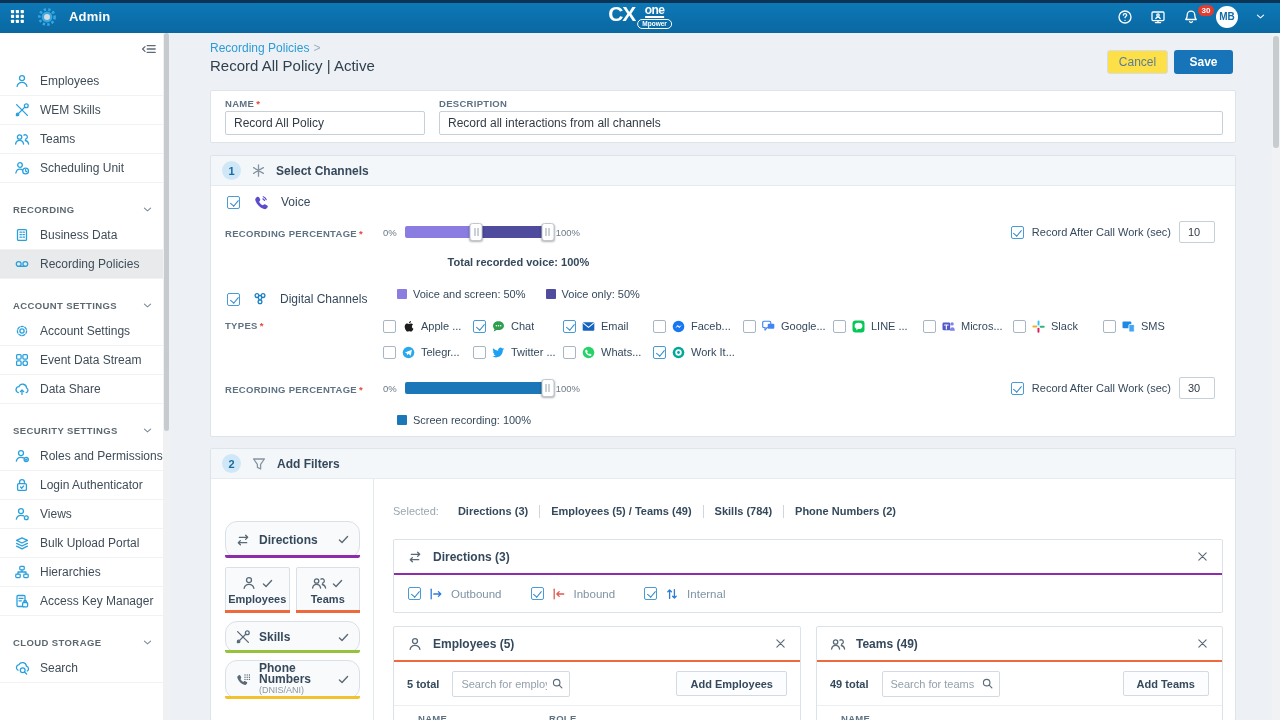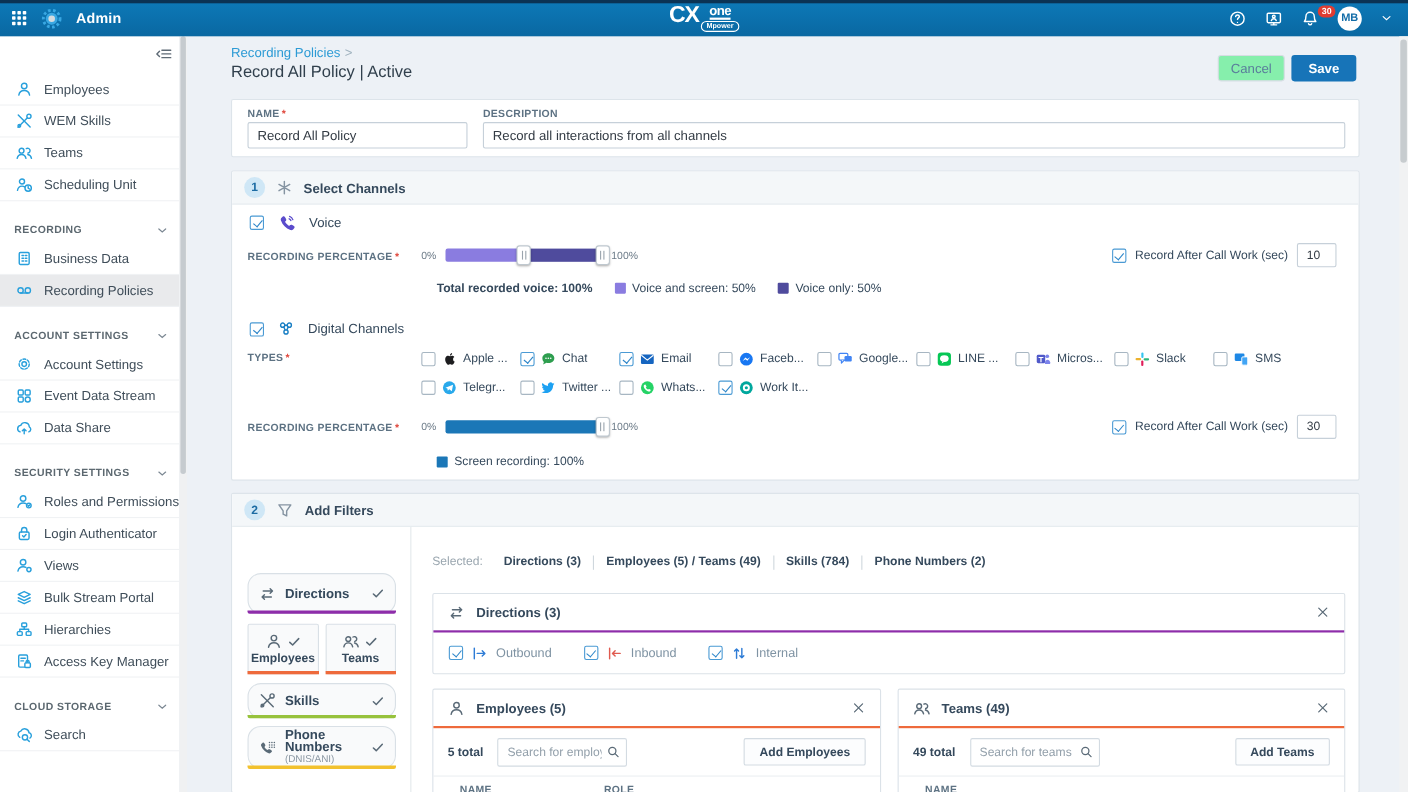--- a/index.html
+++ b/index.html
@@ -40,21 +40,21 @@
   .nav-item.active { background:#e9eaec; }
   .nav-header { height:38px; display:flex; align-items:flex-end; justify-content:space-between;
     padding:0 10px 6px 13px; font-size:9.5px; font-weight:bold; color:#5c6870; letter-spacing:.4px; }
   .nav-header .icon { color:#7c8893; }
 
   
   .breadcrumb { position:absolute; left:210px; top:41px; font-size:12px; color:#2d9bd5; cursor:pointer; }
   .breadcrumb .sep { color:#9db0bd; margin-left:4px; }
   .page-title { position:absolute; left:210px; top:57px; font-size:15px; color:#31404d; }
   .btn { display:flex; align-items:center; justify-content:center; border-radius:3px; font-size:12px; cursor:pointer; }
-  .btn-cancel { position:absolute; top:50px; right:112px; width:61px; height:24px; background:#86efac;
+  .btn-cancel { position:absolute; top:50px; right:112px; width:61px; height:24px; background:#fde047;
     border:1px solid #d6dde3; color:#5a7d9b; }
   .btn-save { position:absolute; top:50px; right:47px; width:59px; height:24px; background:#1774b8; color:#fff; font-weight:bold; }
 
   .card { position:absolute; background:#fff; border:1px solid #dde4ea; border-radius:2px; }
   .sec-head { height:30px; background:#f4f7f9; border-bottom:1px solid #e6ebef; display:flex; align-items:center;
     gap:10px; padding-left:11px; }
   .step-circle { width:19px; height:19px; border-radius:50%; background:#cfe7f6; color:#1b6ba3; font-size:11px;
     font-weight:bold; display:flex; align-items:center; justify-content:center; }
   .sec-title { font-size:12px; font-weight:bold; color:#35495c; }
   .sec-icon { color:#8594a2; }
@@ -91,21 +91,21 @@
   .seg { height:12px; }
   .seg:first-child { border-radius:2px 0 0 2px; } .seg:last-child { border-radius:0 2px 2px 0; }
   .handle { position:absolute; top:-3px; width:13px; height:18px; background:#fff; border:1px solid #bfc8cf;
     border-radius:3px; box-shadow:0 1px 2px rgba(0,0,0,.3); transform:translateX(-50%); display:flex;
     align-items:center; justify-content:center; gap:2px; cursor:pointer; z-index:2;}
   .handle i { width:1px; height:8px; background:#9aa4ad; }
   .acw { position:absolute; right:20px; display:flex; align-items:center; gap:8px; height:22px; }
   #acw1 { top:65px; } #acw2 { top:221px; }
   .acw .label { font-size:11px; color:#35495c; }
   .acw input { width:36px; height:22px; font-size:11px; }
-  .legend { position:absolute; left:186px; display:flex; align-items:center; gap:20px; height:12px; }
+  .legend { position:absolute; left:186px; display:flex; align-items:center; gap:20px; height:12px;flex-direction:column; }
   #legend1 { top:100px; } #legend2 { top:258px; }
   .legend-total { font-size:11px; font-weight:bold; color:#35495c; }
   .leg-item { display:flex; align-items:center; gap:6px; font-size:11px; color:#35495c; }
   .leg-sq { width:10px; height:10px; border-radius:1px; flex:none;}
   #types-label { position:absolute; left:14px; top:164px; }
   .types-row { position:absolute; left:172px; display:flex; }
   #types-row-0 { top:162px; } #types-row-1 { top:188px; }
   .type-item { width:90px; display:flex; align-items:center; gap:5px; height:16px; }
   .type-item .brand { width:15px; height:15px; flex:none; }
   .type-item .t { font-size:11px; color:#35495c; white-space:nowrap; overflow:hidden; }
@@ -386,21 +386,21 @@
           <span class="nlabel">Views</span>
         </div>
         <div class="nav-item">
           <span class="icon">
             <svg width="16" height="16" viewBox="0 0 16 16" fill="none" stroke="currentColor" stroke-width="1.3" stroke-linecap="round" stroke-linejoin="round">
               <path d="M2.6 5.4L8 2.8l5.4 2.6L8 8z"></path>
               <path d="M2.6 8.4L8 11l5.4-2.6"></path>
               <path d="M2.6 11.2L8 13.8l5.4-2.6"></path>
             </svg>
           </span>
-          <span class="nlabel">Bulk Stream Portal</span>
+          <span class="nlabel">Bulk Upload Portal</span>
         </div>
         <div class="nav-item">
           <span class="icon">
             <svg width="16" height="16" viewBox="0 0 16 16" fill="none" stroke="currentColor" stroke-width="1.3" stroke-linecap="round" stroke-linejoin="round">
               <rect x="5.8" y="2.4" width="4.4" height="3.4" rx=".8"></rect>
               <rect x="1.8" y="10.2" width="4.4" height="3.4" rx=".8"></rect>
               <rect x="9.8" y="10.2" width="4.4" height="3.4" rx=".8"></rect>
               <path d="M8 5.8V8M4 10.2V8h8v2.2"></path>
             </svg>
           </span>

